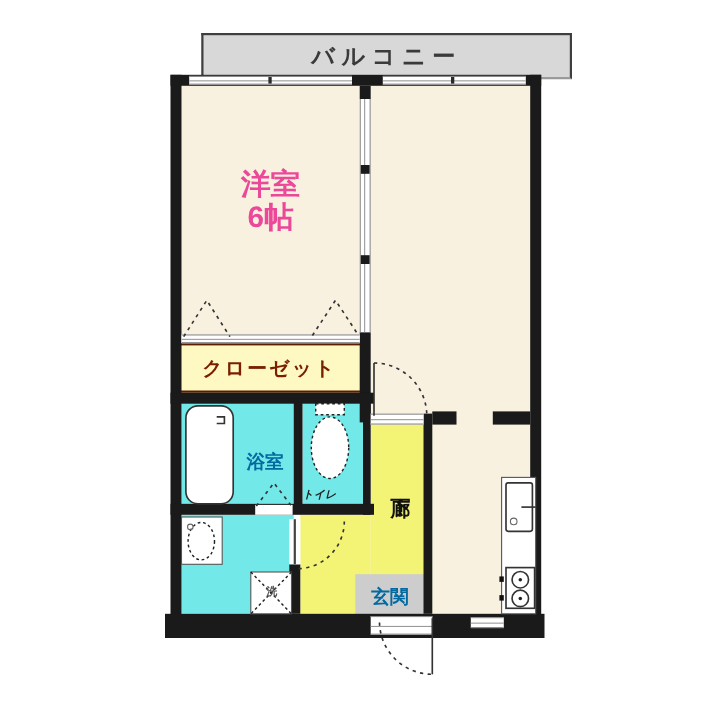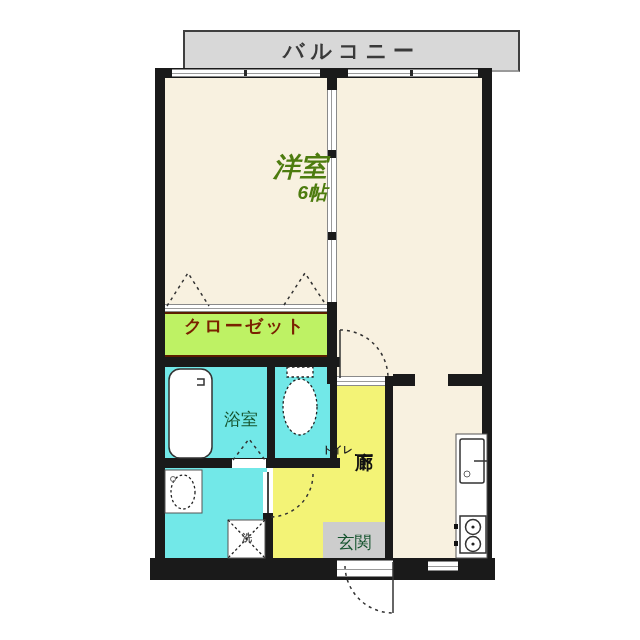--- a/index.html
+++ b/index.html
@@ -6,36 +6,36 @@
   #canvas{position:relative;width:640px;height:640px;background:#ffffff;overflow:hidden;
           font-family:"Liberation Sans","DejaVu Sans",sans-serif;}
   .abs{position:absolute;}
   
   .balcony{background:#d8d8d8;border:2px solid #3f3f3f;border-bottom:2px solid #9a9a9a;
            display:flex;align-items:center;justify-content:center;}
   .balcony-label{font-size:21px;letter-spacing:6px;color:#3a3a3a;font-weight:600;}
   .cream{background:#f8f1e0;}
   .cyan{background:#72e8e8;}
   .yellow{background:#f3f376;}
-  .orange{background:#bef264;border:2px solid #5c1d00;box-sizing:border-box;
-          display:flex;align-items:flex-start;justify-content:center;}
+  .orange{background:#fef9c3;border:2px solid #5c1d00;box-sizing:border-box;
+          display:flex;align-items:center;justify-content:center;}
   .gray{background:#cdcdcd;display:flex;align-items:center;justify-content:center;}
   .wall{background:#1a1a1a;}
   
   .win{background:#ffffff;border-top:1px solid #8a8a8a;border-bottom:1px solid #8a8a8a;box-sizing:border-box;}
   .win .midline{position:absolute;left:0;right:0;top:50%;height:1px;background:#9a9a9a;}
   .win .tick{position:absolute;top:0;bottom:0;width:3px;background:#2a2a2a;}
   
-  .room-label{color:#4d7c0f;text-align:right;font-style:italic;}
+  .room-label{color:#ec4899;text-align:center;}
   .rl-main{font-size:27px;font-weight:700;line-height:1.12;}
-  .rl-sub{font-size:19px;font-weight:700;line-height:1.12;}
+  .rl-sub{font-size:27px;font-weight:700;line-height:1.12;}
   .ldk-main{font-size:25px;font-weight:700;letter-spacing:5px;line-height:1.1;}
   .ldk-sub{font-size:23px;font-weight:700;line-height:1.2;letter-spacing:1px;}
   .closet-label{font-size:18px;font-weight:700;color:#7a2000;letter-spacing:2px;}
-  .small-label{font-size:17px;font-weight:400;color:#14532d;}
+  .small-label{font-size:17px;font-weight:700;color:#0369a1;}
   .tiny-label{font-size:10px;color:#222;font-weight:600;}
   .vert{writing-mode:vertical-rl;text-orientation:upright;font-size:18px;font-weight:700;color:#111;letter-spacing:2px;}
   svg{position:absolute;left:0;top:0;pointer-events:none;}
   .fixture{fill:#ffffff;stroke:#333333;stroke-width:1.5;}
   .fixline{stroke:#333333;stroke-width:1.5;fill:none;}
   .dash{stroke:#333333;stroke-width:1.5;fill:none;stroke-dasharray:3 4;}
   .dash2{stroke:#222222;stroke-width:1.3;fill:#ffffff;stroke-dasharray:2.5 2.5;}
   .thin{stroke:#555555;stroke-width:1;fill:#ffffff;}
   .thinline{stroke:#666666;stroke-width:1;fill:none;}
 </style>
@@ -177,17 +177,17 @@
       <path class="fixline" d="M393 562 L393 613" stroke-width="1.2"></path>
       <path class="dash" d="M345 566 A 48 48 0 0 0 393 613"></path>
     </g>
   </svg>
 
   <div class="abs room-label" style="left:165px;top:152px;width:162px;">
     <div class="rl-main">洋室</div>
     <div class="rl-sub">6帖</div>
   </div>
   <div class="abs small-label" style="left:212px;top:408px;width:58px;text-align:center;">浴室</div>
-  <div class="abs tiny-label" style="left:275px;top:443px;width:78px;text-align:right;">トイレ</div>
+  <div class="abs tiny-label" style="left:275px;top:443px;width:78px;text-align:left;font-style:italic;">トイレ</div>
   <div class="abs tiny-label" style="left:239px;top:531px;width:16px;text-align:center;color:#555;">洗</div>
   <div class="abs vert" style="left:352px;top:438px;height:64px;">廊下</div>
 
 </div>
 
 </body></html>

